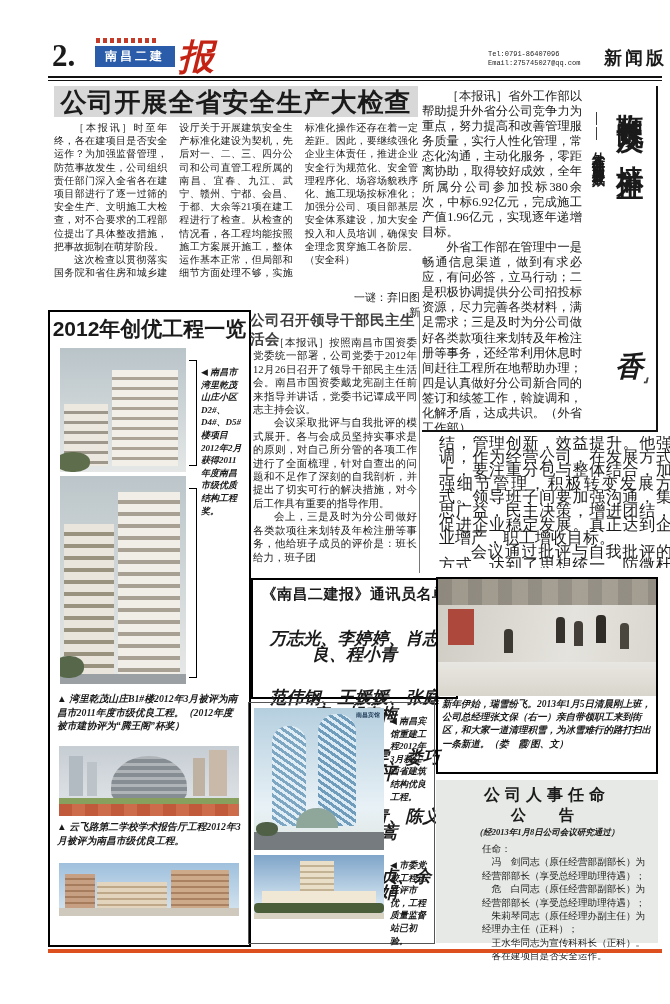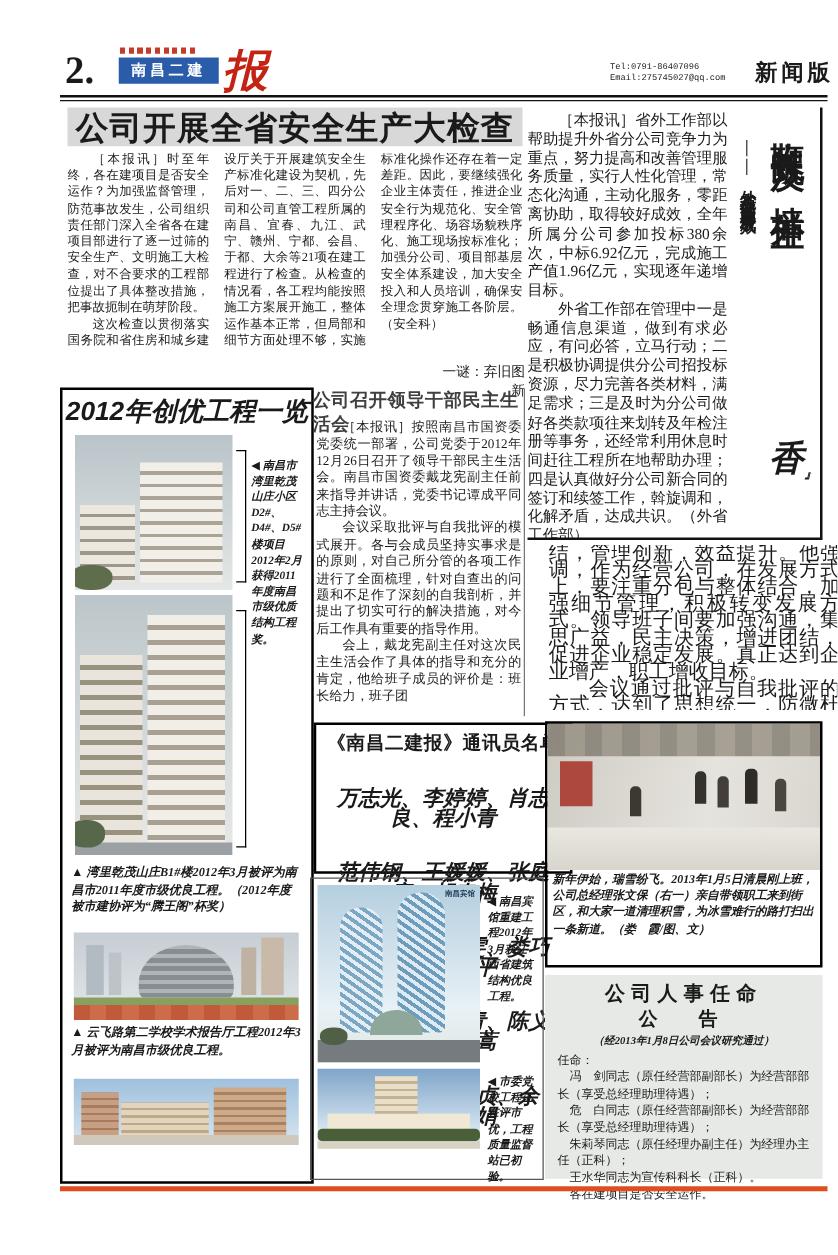--- a/index.html
+++ b/index.html
@@ -34,38 +34,38 @@
   
   .art2{left:422px;top:89px;width:160px;height:342px;font-size:12.3px;line-height:15.1px;overflow:hidden;}
   .cont{left:439px;top:436px;width:233px;height:132px;font-size:16px;line-height:13.6px;overflow:hidden;}
   .vsub{left:589px;top:112px;height:300px;font-size:13px;font-weight:bold;letter-spacing:2px;}
   .vtitle{left:612px;top:92px;height:260px;font-size:27px;font-weight:bold;letter-spacing:5px;}
   .xiang{left:615px;top:348px;width:40px;height:44px;font-size:28px;font-style:italic;font-weight:bold;}
   .xiang .q{font-size:11px;vertical-align:bottom;}
   
   .lbox{left:48px;top:310px;width:199px;height:633px;border:2px solid #000;}
   .lbox-title{position:absolute;left:0;top:3px;width:100%;text-align:center;font-size:21px;
-              font-weight:bold;font-family:"Liberation Sans",sans-serif;font-style:italic;}
+              font-weight:bold;font-family:"Liberation Sans",sans-serif;}
   
   .title3{left:250px;top:311px;width:170px;text-align:left;font-size:14.5px;font-weight:bold;color:#404040;letter-spacing:.5px;}
   .art3{left:253px;top:336px;width:164px;height:236px;font-size:10.5px;line-height:13.4px;overflow:hidden;}
   .corr{left:251px;top:578px;width:207px;height:121px;border:2.5px solid #000;box-sizing:border-box;}
   .corr-title{margin-top:5px;text-align:center;font-size:15px;font-weight:bold;letter-spacing:.5px;}
   .corr-row{text-align:center;font-size:17px;line-height:16.2px;font-weight:bold;font-style:italic;margin-top:27px;}
   .midphotos{left:248px;top:702px;width:185px;height:240px;border:1px solid #555;}
   .hotel-label{position:absolute;right:4px;top:3px;font-size:6px;color:#1d3a57;font-weight:bold;}
   
   .snowbox{left:436px;top:577px;width:222px;height:197px;border:2px solid #000;box-sizing:border-box;}
   .snowcap{position:absolute;left:4px;top:119px;width:210px;font-size:9.5px;line-height:13.2px;
            font-weight:bold;font-style:italic;}
   .notice{left:436px;top:780px;width:222px;height:163px;background:#e6e9e5;box-sizing:border-box;padding:5px 10px 0 10px;}
   .notice-t1{text-align:center;font-size:16px;font-weight:bold;letter-spacing:5px;}
   .notice-t2{text-align:center;font-size:15px;font-weight:bold;letter-spacing:9px;}
   .notice-note{text-align:center;font-size:8.5px;font-weight:bold;font-style:italic;margin:2px 0 3px 0;}
-  .notice-line{font-size:9.6px;line-height:13.4px;text-indent:1em;}
+  .notice-line{font-size:9.6px;line-height:13.4px;text-indent:1em;margin-left:36px;}
   .orange{left:48px;top:949px;width:614px;height:4px;background:#dd4f1e;}
 </style>
 </head>
 <body>
 
 <div id="page">
 
   <div class="abs pagenum">2.</div>
   <div class="abs mast-marks"></div>
   <div class="abs mast-box">南昌二建</div>
@@ -139,21 +139,21 @@
       <div style="position:absolute;left:38px;bottom:8px;width:70px;height:26px;background:repeating-linear-gradient(180deg,#e3d5bd 0 4px,#bfa888 4px 6px);"></div>
       <div style="position:absolute;left:112px;bottom:8px;width:58px;height:38px;background:repeating-linear-gradient(180deg,#cdab8a 0 4px,#aa8262 4px 6px);"></div>
       <div style="position:absolute;left:0;bottom:0;width:180px;height:8px;background:#cfc9bd;"></div>
     </div>
   </div>
 
   <div class="abs title3">公司召开领导干部民主生活会</div>
   <div class="abs art3 just">
     <p>［本报讯］按照南昌市国资委党委统一部署，公司党委于2012年12月26日召开了领导干部民主生活会。南昌市国资委戴龙宪副主任前来指导并讲话，党委书记谭成平同志主持会议。</p>
     <p>会议采取批评与自我批评的模式展开。各与会成员坚持实事求是的原则，对自己所分管的各项工作进行了全面梳理，针对自查出的问题和不足作了深刻的自我剖析，并提出了切实可行的解决措施，对今后工作具有重要的指导作用。</p>
-    <p>会上，戴龙宪副主任对这次民主生活会作了具体的指导和充分的肯定，他给班子成员的评价是：班长给力，班子团</p>
+    <p>会上，三是及时为分公司做好各类款项往来划转及年检注册等事务，他给班子成员的评价是：班长给力，班子团</p>
   </div>
   <div class="abs" style="left:419px;top:311px;width:1px;height:262px;background:#777;"></div>
 
   <div class="abs corr">
     <div class="corr-title">《南昌二建报》通讯员名单</div>
     <div class="corr-row">万志光、李婷婷、肖志良、程小青</div>
     <div class="corr-row">范伟钢、王媛媛、张庭庭、胡春梅</div>
     <div class="corr-row">喻　刚、罗梦雯、娄巧霞、陈国平</div>
     <div class="corr-row">杨红兵、赵　青、陈义平、高　蒿</div>
     <div class="corr-row">秦美金、王　贞、余　璐、卢思娟</div>

